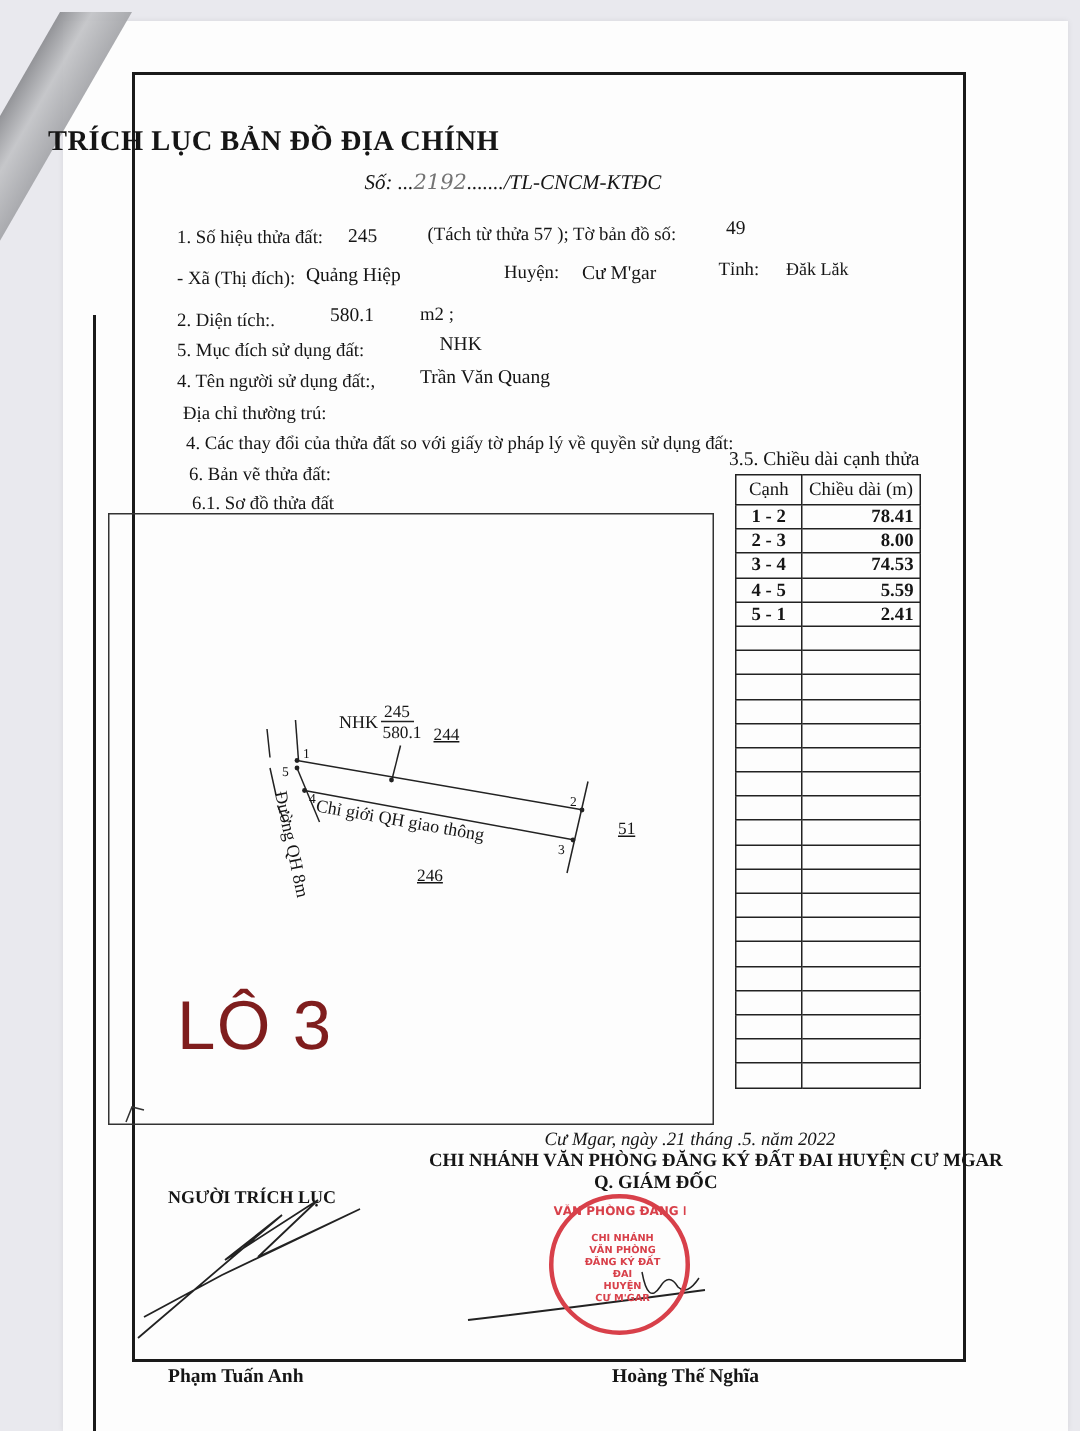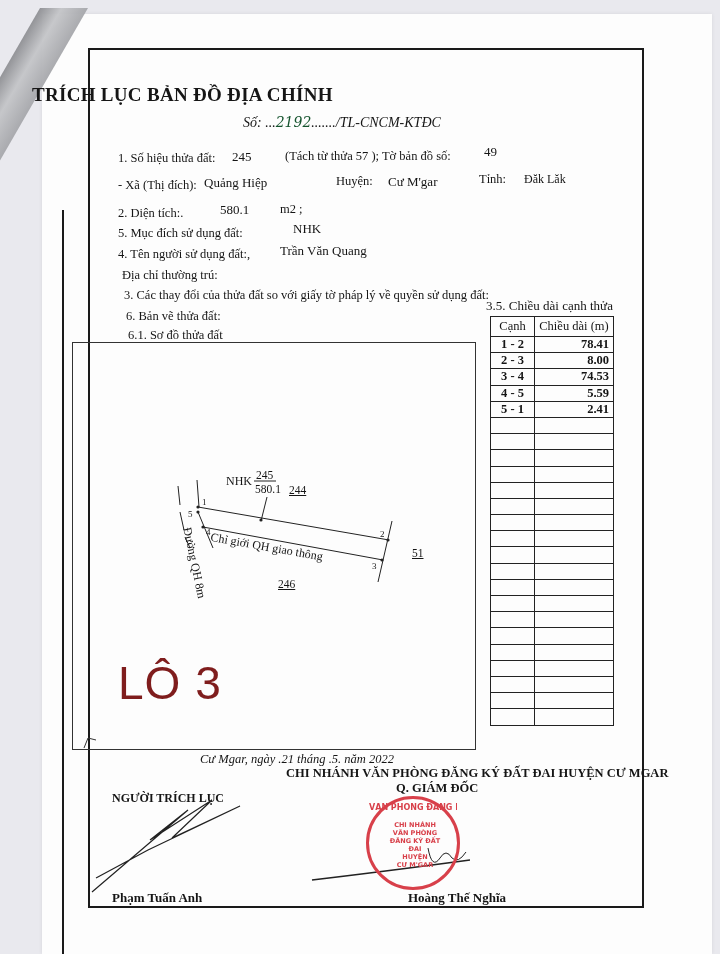--- a/index.html
+++ b/index.html
@@ -28,21 +28,21 @@
     .outer-left-line {
       position: absolute; left: 62px; top: 210px; width: 2px; height: 744px;
       background: #1a1a1a;
     }
     .abs { position: absolute; white-space: nowrap; }
     .title {
       left: 0; width: 720px; top: 84px; text-align: left;
       font-size: 19px; font-weight: bold; letter-spacing: 0.3px; padding-left: 32px;
     }
     .docno { left: 243px; top: 114px; font-size: 14px; font-style: italic; }
-    .docno .hand { font-family: "DejaVu Serif", serif; color: #14532d; }
+    .docno .hand { font-family: "DejaVu Serif", serif; color: #737373; }
     .f { font-size: 12.5px; }
     .val { font-size: 13px; }
     .sketch {
       position: absolute; left: 72px; top: 342px; width: 404px; height: 408px;
       border: 1.5px solid #333; box-sizing: border-box;
     }
     .lo3 {
       left: 118px; top: 656px; font-family: "Liberation Sans", sans-serif;
       font-size: 46px; color: #7f1d1d; letter-spacing: 1px;
     }
@@ -50,25 +50,25 @@
       position: absolute; left: 490px; top: 316px; width: 124px;
       border-collapse: collapse; font-size: 12.5px;
     }
     table.edges td, table.edges th {
       border: 1px solid #222; height: 16.2px; padding: 0 4px; box-sizing: border-box; font-weight: bold;
     }
     table.edges th { font-weight: normal; font-size: 12.5px; height: 20px; }
     table.edges td.c { text-align: center; width: 44px; }
     table.edges td.r { text-align: right; }
     .table-caption { left: 486px; top: 298px; font-size: 13px; }
-    .sig-date { left: 0; width: 720px; top: 752px; font-style: italic; font-size: 12.5px; padding-left: 200px; box-sizing: border-box;}
+    .sig-date { left: 0; width: 720px; top: 752px; text-align: center; font-style: italic; font-size: 12.5px; padding-left: 200px; box-sizing: border-box;}
     .org { left: 286px; top: 766px; font-size: 12.5px; font-weight: bold; }
     .role { left: 396px; top: 781px; font-size: 12.5px; font-weight: bold; }
     .left-role { left: 112px; top: 791px; font-size: 12px; font-weight: bold; }
-    .name { font-size: 13px; font-weight: bold; }
+    .name { font-size: 13px; font-weight: bold; margin-top: 19px; }
     .stamp {
       position: absolute; left: 366px; top: 796px; width: 94px; height: 94px;
       border-radius: 50%; border: 3px solid #d8404a; box-sizing: border-box;
       color: #d8404a; font-family: "DejaVu Sans", sans-serif; font-size: 6.5px;
       font-weight: bold; text-align: center;
     }
     .stamp .inner { position: absolute; left: 18px; top: 22px; width: 56px; line-height: 8px; }
     .stamp .ring { position: absolute; left: 0; top: 4px; width: 100%; font-size: 8px; }
   </style>
 </head>
@@ -100,21 +100,21 @@
 <div class="abs val" style="left:220px;top:202px">580.1</div>
 <div class="abs f" style="left:280px;top:202px">m2 ;</div>
 
 <div class="abs f" style="left:118px;top:226px">5. Mục đích sử dụng đất:</div>
 <div class="abs val" style="left:293px;top:221px">NHK</div>
 
 <div class="abs f" style="left:118px;top:247px">4. Tên người sử dụng đất:,</div>
 <div class="abs val" style="left:280px;top:243px">Trần Văn Quang</div>
 
 <div class="abs f" style="left:122px;top:268px">Địa chỉ thường trú:</div>
-<div class="abs f" style="left:124px;top:288px">3. Các thay đổi của thửa đất so với giấy tờ pháp lý về quyền sử dụng đất:</div>
+<div class="abs f" style="left:124px;top:288px">4. Các thay đổi của thửa đất so với giấy tờ pháp lý về quyền sử dụng đất:</div>
 <div class="abs f" style="left:126px;top:309px">6. Bản vẽ thửa đất:</div>
 <div class="abs f" style="left:128px;top:328px">6.1. Sơ đồ thửa đất</div>
 
 <div class="sketch"></div>
 <svg class="abs" style="left:0;top:0" width="720" height="954">
 
   <path d="M178 486 L180 505 M180 512 L184 530 M185 537 L190 548" stroke="#222" stroke-width="1" fill="none"></path>
 
   <line x1="197" y1="480" x2="199" y2="507" stroke="#222" stroke-width="1"></line>
   <line x1="198" y1="507" x2="389" y2="540" stroke="#222" stroke-width="1"></line>

